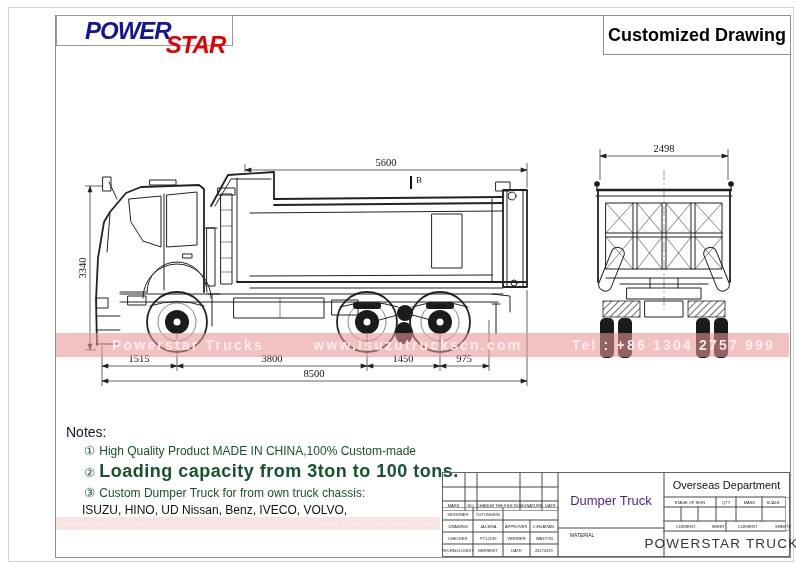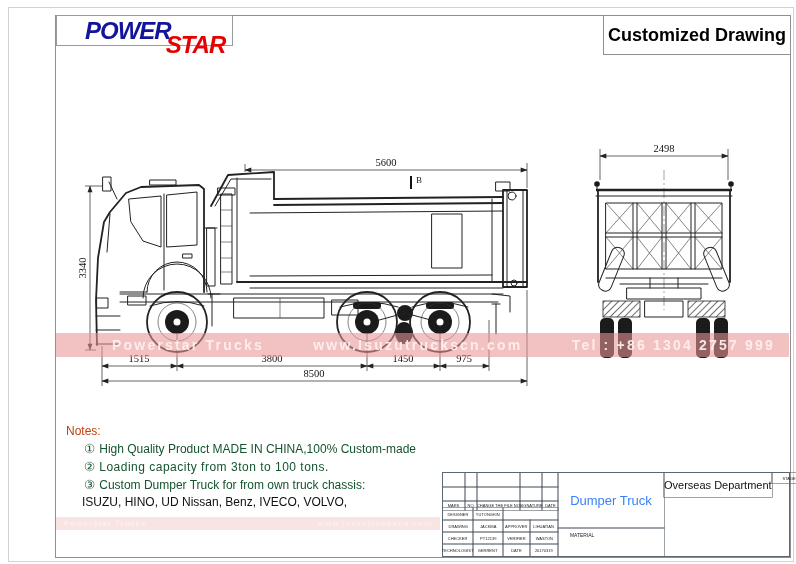--- a/index.html
+++ b/index.html
@@ -21,41 +21,41 @@
   .dim{stroke:#222;fill:none;stroke-width:.7;}
   .dimtxt{font-family:"Liberation Serif",serif;font-size:10.5px;fill:#111;text-anchor:middle;}
   .fillb{fill:#1b1b1b;stroke:none;}
   .wm1{position:absolute;left:56px;top:333px;width:733px;height:24px;background:rgba(232,150,150,.58);
        z-index:2;display:flex;align-items:center;justify-content:space-between;padding:0 14px 0 56px;box-sizing:border-box;}
   .wm1 span{font-weight:700;font-size:14px;letter-spacing:2.2px;color:rgba(255,240,240,.92);white-space:nowrap;}
   .wm2{position:absolute;left:56px;top:517px;width:384px;height:13px;background:rgba(235,165,165,.30);
        z-index:2;display:flex;align-items:center;justify-content:space-between;padding:0 8px;box-sizing:border-box;}
   .wm2 span{font-weight:700;font-size:8px;letter-spacing:1px;color:rgba(255,246,246,.55);white-space:nowrap;}
   .notes{position:absolute;left:66px;top:424px;z-index:3;}
-  .notes-label{font-size:12px;color:#c2410c;}
+  .notes-label{font-size:14px;color:#0f172a;}
   .note-item{position:relative;margin-left:18px;margin-top:3px;font-size:12px;color:#14532d;white-space:nowrap;}
   .note-item .cnum{margin-right:4px;font-size:12.5px;}
-  .note-bold{font-weight:400;font-size:12px;letter-spacing:.5px;}
+  .note-bold{font-weight:700;font-size:18px;letter-spacing:.5px;}
   .chassis-line{margin-left:16px;margin-top:3px;font-size:12px;white-space:nowrap;}
   
   .tb{position:absolute;left:443px;top:473px;width:346px;height:83px;z-index:3;display:flex;
       box-shadow:0 0 0 1px #5c6670;font-family:"Liberation Sans",sans-serif;}
   .cell{box-shadow:0 0 0 .6px #5c6670;display:flex;align-items:center;justify-content:center;
         overflow:visible;box-sizing:border-box;white-space:nowrap;}
   .t4{font-size:8px;transform:scale(.5);transform-origin:center;display:inline-block;color:#222;}
   .t5{font-size:9px;transform:scale(.55);transform-origin:center;display:inline-block;color:#222;}
   .tb-left{width:115px;display:flex;flex-direction:column;}
   .rev-grid{height:28px;display:grid;grid-template-columns:22px 12px 43px 22px 16px;grid-template-rows:14px 14px;}
   .rev-head{height:7px;display:grid;grid-template-columns:22px 12px 43px 22px 16px;}
   .tb-row{height:12px;display:grid;grid-template-columns:30px 30px 27px 28px;}
   .tb-row.merged{grid-template-columns:30px 30px 55px;}
   .tb-mid{width:110px;display:flex;flex-direction:column;}
-  .product-cell{height:55px;font-size:13px;color:#3b82f6;}
+  .product-cell{height:55px;font-size:13px;color:#4c1d95;}
   .material-cell{height:28px;align-items:flex-start;justify-content:flex-start;padding:2px 0 0 2px;}
-  .tb-right{width:125px;display:flex;flex-direction:row;}
+  .tb-right{width:125px;display:flex;flex-direction:column;}
   .dept{height:24px;font-size:11px;color:#101010;}
   .sign-head{height:10px;display:grid;grid-template-columns:52px 20px 26px 23px;}
   .sign-empty{height:14px;display:grid;grid-template-columns:17px 17px 18px 20px 26px 23px;}
   .sheet-row{height:10px;display:flex;}
   .sheet-cell{display:flex;justify-content:space-between;padding:0 2px;align-items:center;}
   .company{height:25px;font-size:13.5px;letter-spacing:1.2px;color:#30353a;}
 </style>
 </head>
 <body>
 

